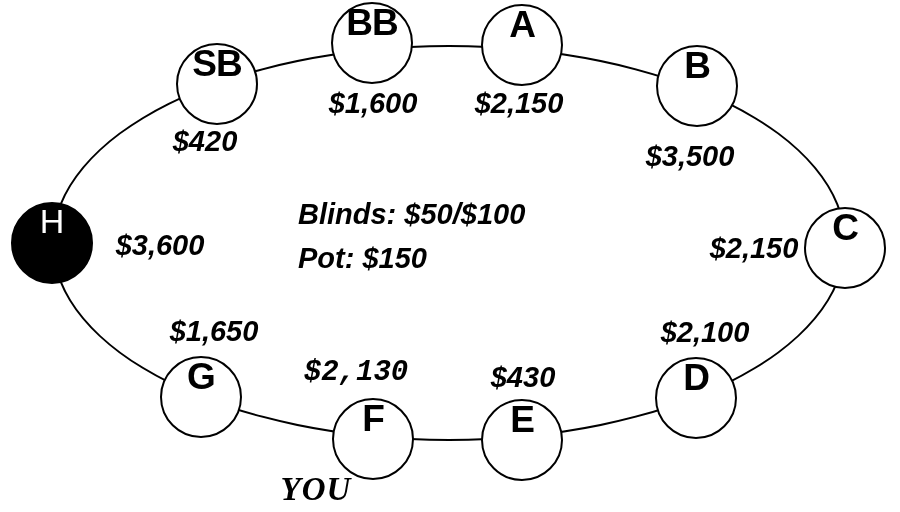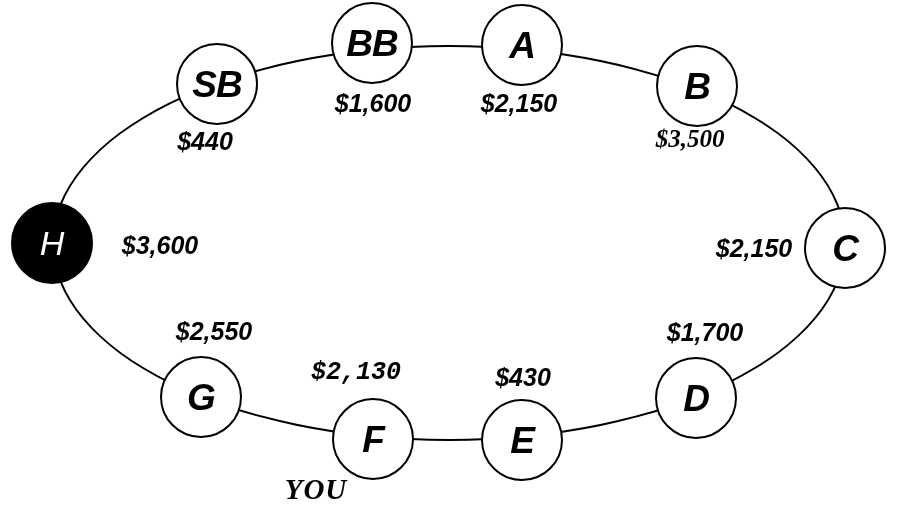--- a/index.html
+++ b/index.html
@@ -27,24 +27,23 @@
   }
 
   .seat {
     position: absolute;
     width: 82px;
     height: 82px;
     border: 2.5px solid #000;
     border-radius: 50%;
     background: #ffffff;
     display: flex;
-    align-items: center;
+    align-items: flex-start;
     justify-content: center;
     z-index: 2;
-    font-style: italic;
   }
   .seat.filled { background: #000000; }
 
   .seat-letter {
     font-weight: bold;
     font-size: 37px;
     color: #000000;
     line-height: 1;
     letter-spacing: -1px;
   }
@@ -53,21 +52,21 @@
     font-weight: 400;
     font-size: 34px;
     letter-spacing: 0;
   }
 
   .stack {
     position: absolute;
     transform: translate(-50%, -50%);
     font-style: italic;
     font-weight: bold;
-    font-size: 25px;
+    font-size: 29px;
     color: #000000;
     white-space: nowrap;
     z-index: 3;
   }
 
   .center-info {
     position: absolute;
     left: 298px;
     top: 192px;
     font-style: italic;
@@ -79,71 +78,75 @@
   }
 
   .you {
     position: absolute;
     left: 316px;
     top: 489px;
     transform: translate(-50%, -50%);
     font-family: "Liberation Serif", serif;
     font-style: italic;
     font-weight: bold;
-    font-size: 29px;
+    font-size: 33px;
     letter-spacing: 1px;
     color: #000000;
     z-index: 3;
     white-space: nowrap;
   }
 </style>
 </head>
 <body>
 
 <div id="diagram">
   <div class="ellipse"></div>
 
   <div id="seats">
       <div class="seat" style="left: 176px; top: 43px;">
         <span class="seat-letter">SB</span>
       </div>
-      <div class="stack" style="left: 205px; top: 141px;">$440</div>
+      <div class="stack" style="left: 205px; top: 141px;">$420</div>
       <div class="seat" style="left: 331px; top: 2px;">
         <span class="seat-letter">BB</span>
       </div>
       <div class="stack" style="left: 373px; top: 103px;">$1,600</div>
       <div class="seat" style="left: 481px; top: 4px;">
         <span class="seat-letter">A</span>
       </div>
       <div class="stack" style="left: 519px; top: 103px;">$2,150</div>
       <div class="seat" style="left: 656px; top: 45px;">
         <span class="seat-letter">B</span>
       </div>
-      <div class="stack" style="left: 690px; top: 139px; font-family: Liberation Serif, serif;">$3,500</div>
+      <div class="stack" style="left: 690px; top: 156px;">$3,500</div>
       <div class="seat" style="left: 804px; top: 207px;">
         <span class="seat-letter">C</span>
       </div>
       <div class="stack" style="left: 754px; top: 248px;">$2,150</div>
       <div class="seat" style="left: 655px; top: 357px;">
         <span class="seat-letter">D</span>
       </div>
-      <div class="stack" style="left: 705px; top: 332px;">$1,700</div>
+      <div class="stack" style="left: 705px; top: 332px;">$2,100</div>
       <div class="seat" style="left: 481px; top: 399px;">
         <span class="seat-letter">E</span>
       </div>
       <div class="stack" style="left: 523px; top: 377px;">$430</div>
       <div class="seat" style="left: 332px; top: 398px;">
         <span class="seat-letter">F</span>
       </div>
       <div class="stack" style="left: 356px; top: 372px; font-family: Liberation Mono, monospace;">$2,130</div>
       <div class="seat" style="left: 160px; top: 356px;">
         <span class="seat-letter">G</span>
       </div>
-      <div class="stack" style="left: 214px; top: 331px;">$2,550</div>
+      <div class="stack" style="left: 214px; top: 331px;">$1,650</div>
       <div class="seat filled" style="left: 11px; top: 202px;">
         <span class="seat-letter">H</span>
       </div>
       <div class="stack" style="left: 160px; top: 245px;">$3,600</div>
     </div>
 
+  <div class="center-info">
+    <div>Blinds: $50/$100</div>
+    <div>Pot: $150</div>
+  </div>
 
   <div class="you">YOU</div>
 </div>
 
 </body></html>

